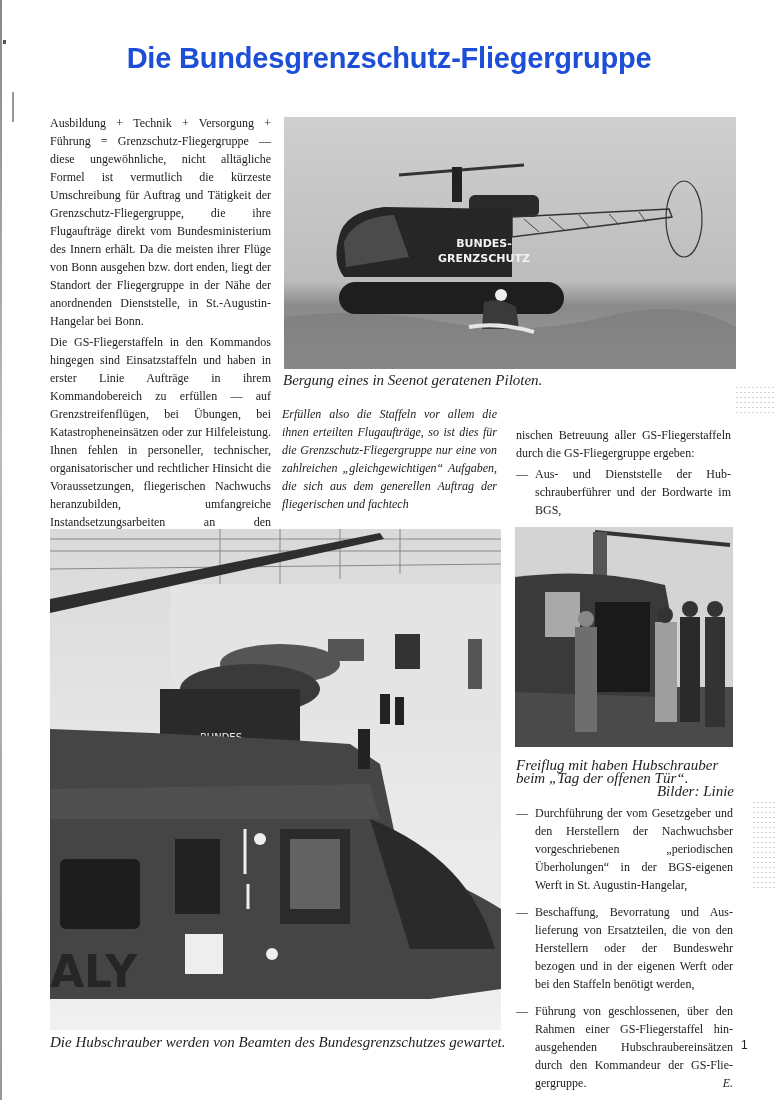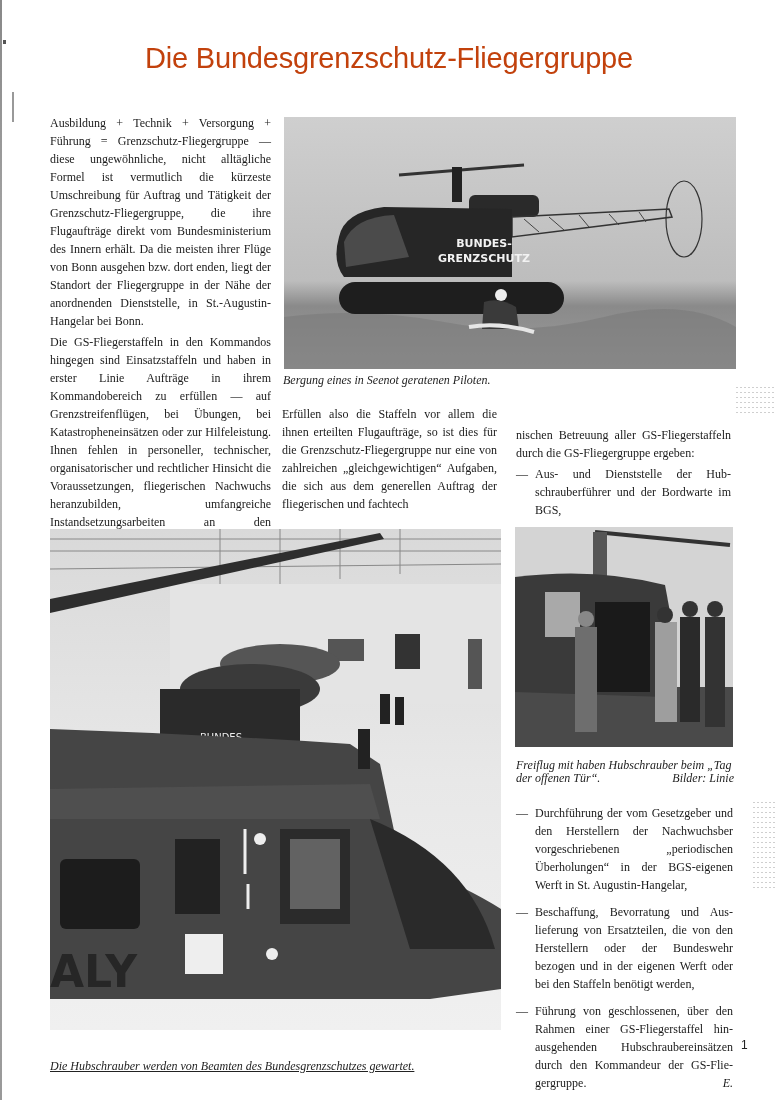--- a/index.html
+++ b/index.html
@@ -9,39 +9,39 @@
     color: #1a1a1a;
   }
   .scan-edge {
     position: absolute; left: 0; top: 0; width: 2px; height: 1100px;
     background: linear-gradient(#888, #bbb 40%, #999);
   }
   .scan-mark { position: absolute; background: #555; }
   .title {
     position: absolute; left: 0; width: 778px; top: 42px; text-align: center;
     font-family: "Liberation Sans", "DejaVu Sans", sans-serif;
-    font-weight: normal; font-size: 29px; letter-spacing: -0.2px; color: #c2410c;
+    font-weight: bold; font-size: 29px; letter-spacing: -0.2px; color: #1d4ed8;
     margin: 0;
   }
   .col {
     position: absolute; font-size: 12px; line-height: 18px;
     text-align: justify; hyphens: manual;
   }
   .col p { margin: 0 0 3px 0; }
   .col1 { left: 50px; top: 114px; width: 221px; }
-  .col2 { left: 282px; top: 405px; width: 215px; }
+  .col2 { left: 282px; top: 405px; width: 215px; font-style: italic; }
   .col3 { left: 516px; top: 426px; width: 215px; }
   .col4 { left: 516px; top: 804px; width: 217px; }
   .dash-item { position: relative; padding-left: 19px; margin-bottom: 9px; }
   .dash-item .dash { position: absolute; left: 0; top: 0; }
   .caption {
-    position: absolute; font-style: italic; font-size: 12px; line-height: 13px; color: #222;
+    position: absolute; font-style: italic; font-size: 15px; line-height: 13px; color: #222;
   }
   .cap1 { left: 283px; top: 374px; width: 470px; }
-  .cap2 { left: 50px; top: 1060px; width: 460px; text-decoration: underline; }
+  .cap2 { left: 50px; top: 1036px; width: 460px; }
   .cap3 { left: 516px; top: 759px; width: 218px; }
   .cap3 .credit { float: right; }
   .photo { position: absolute; overflow: hidden; }
   .photo svg { display: block; }
   .photo1 { left: 284px; top: 117px; width: 452px; height: 252px; }
   .photo2 { left: 50px; top: 529px; width: 451px; height: 501px; }
   .photo3 { left: 515px; top: 527px; width: 218px; height: 220px; }
   .endmark { font-style: italic; float: right; }
   .pageno {
     position: absolute; left: 741px; top: 1038px; font-family: "Liberation Sans", sans-serif;

